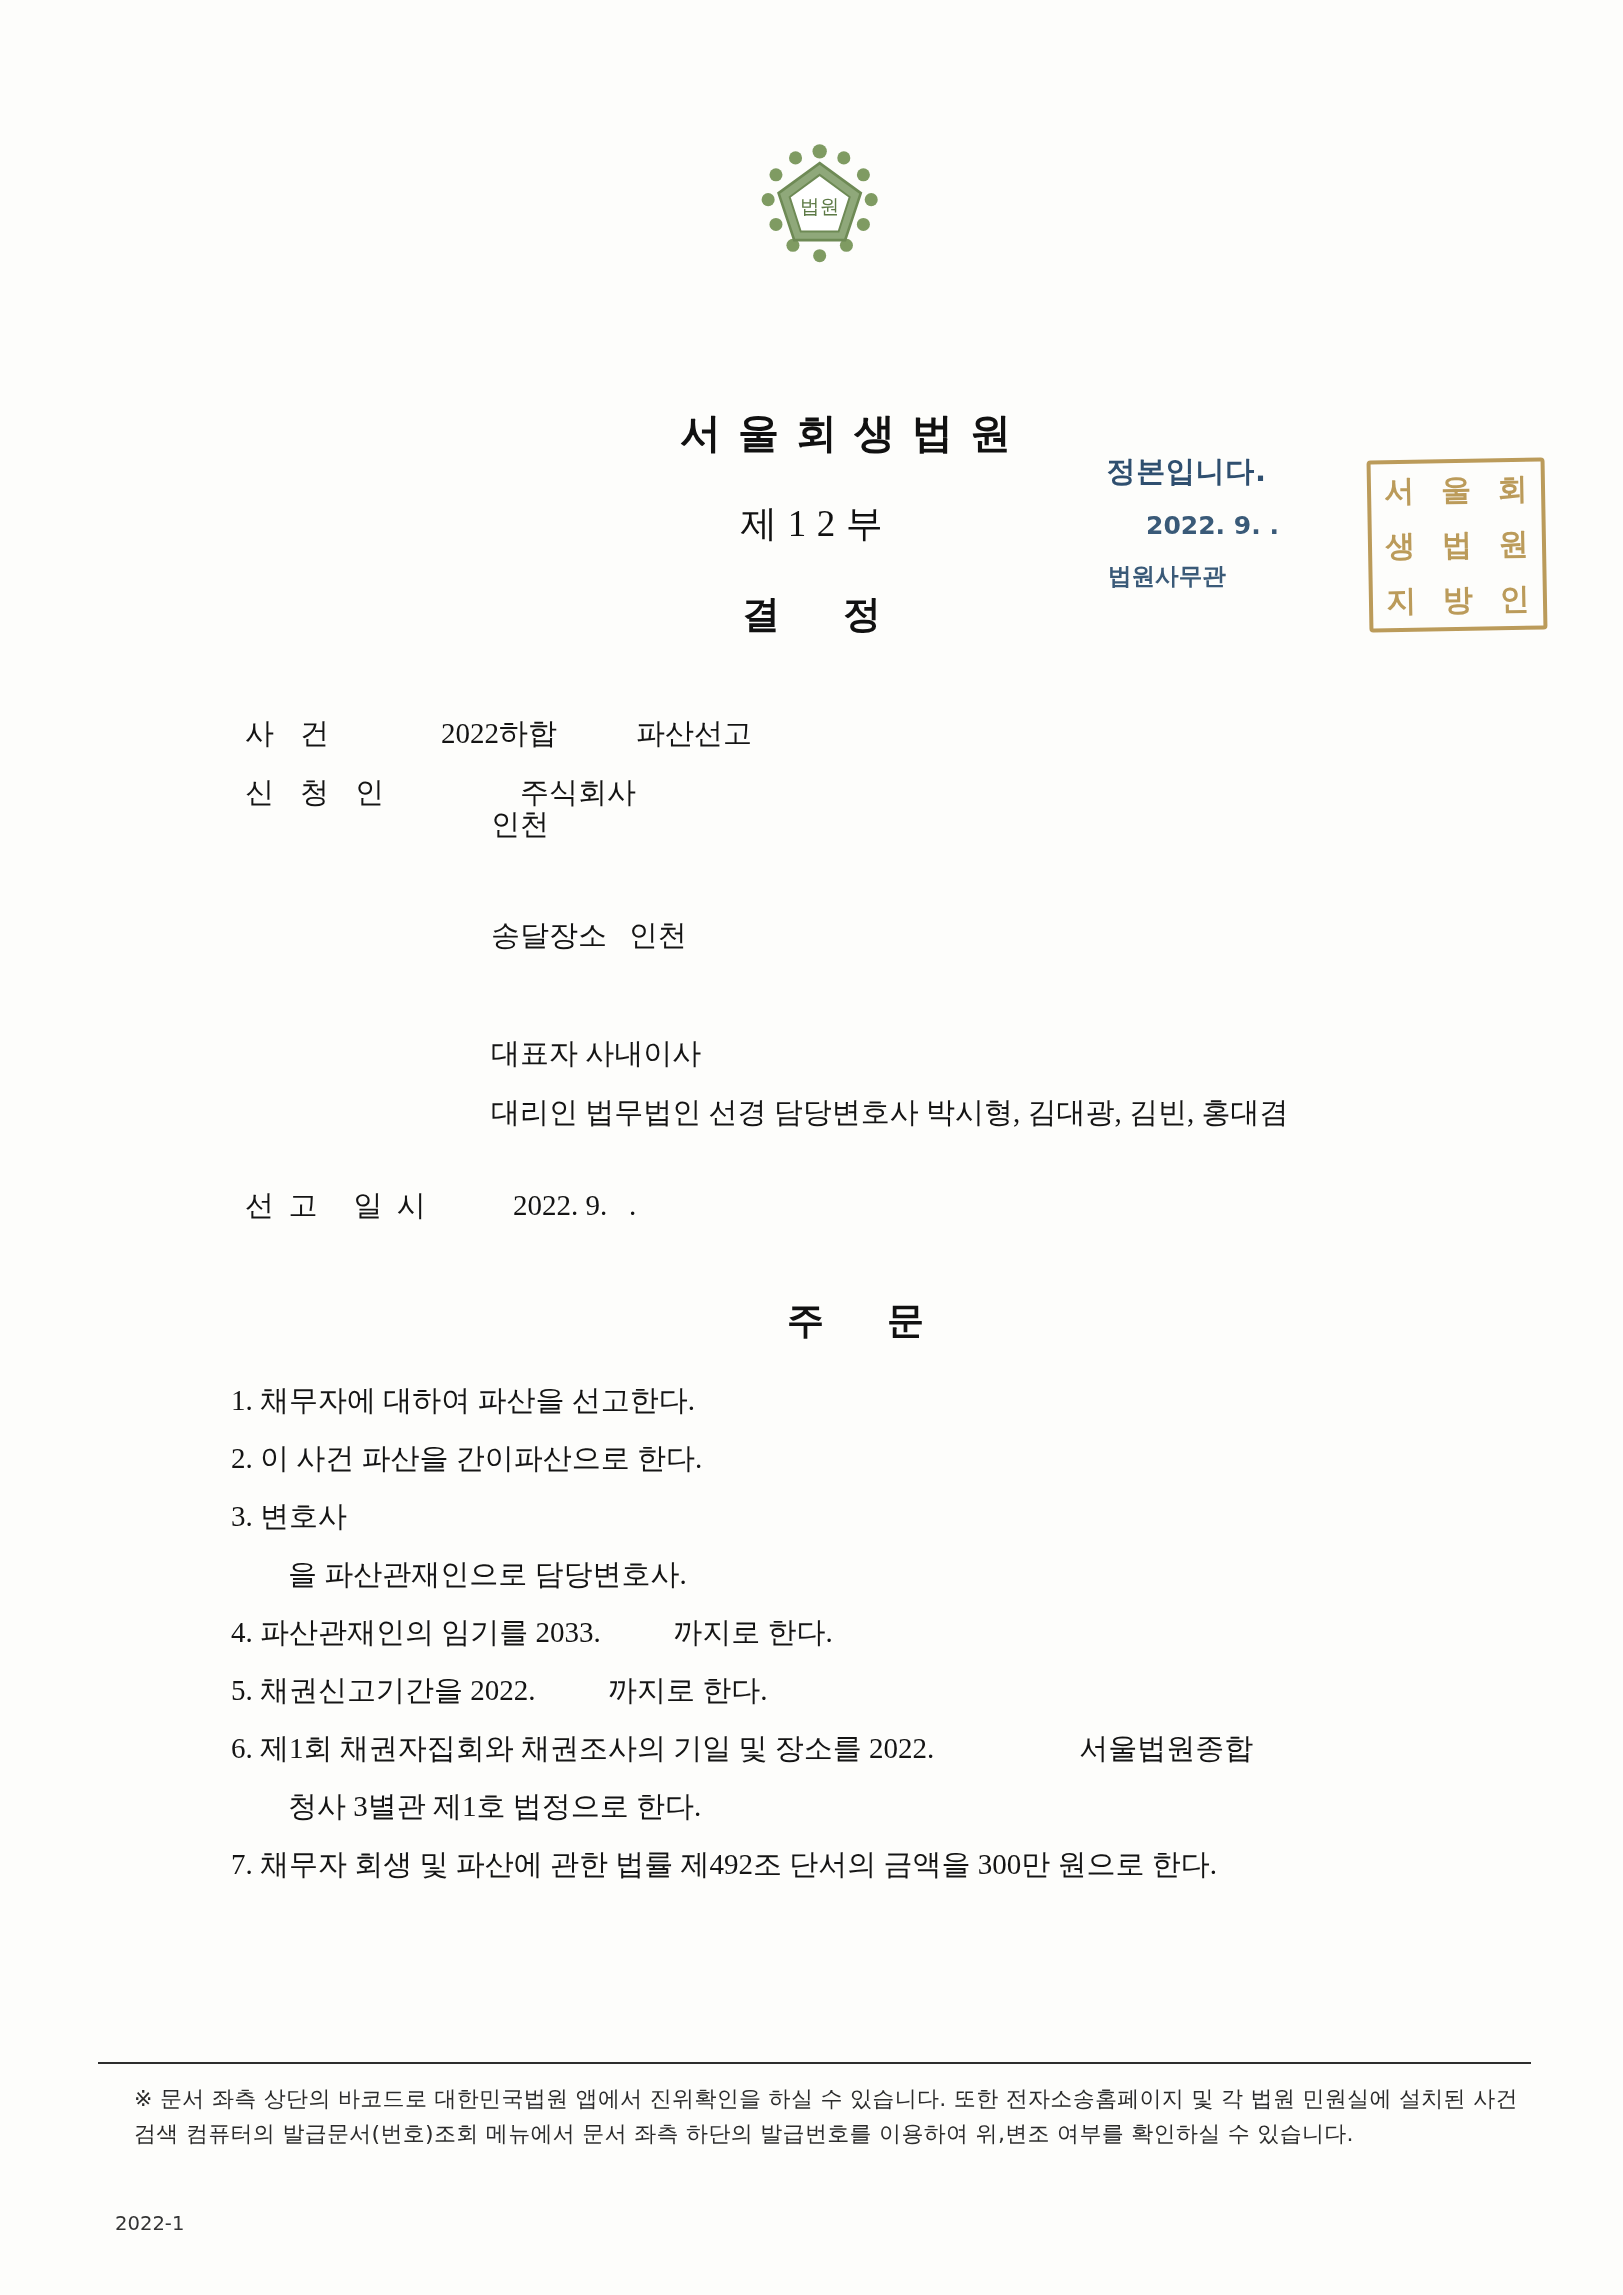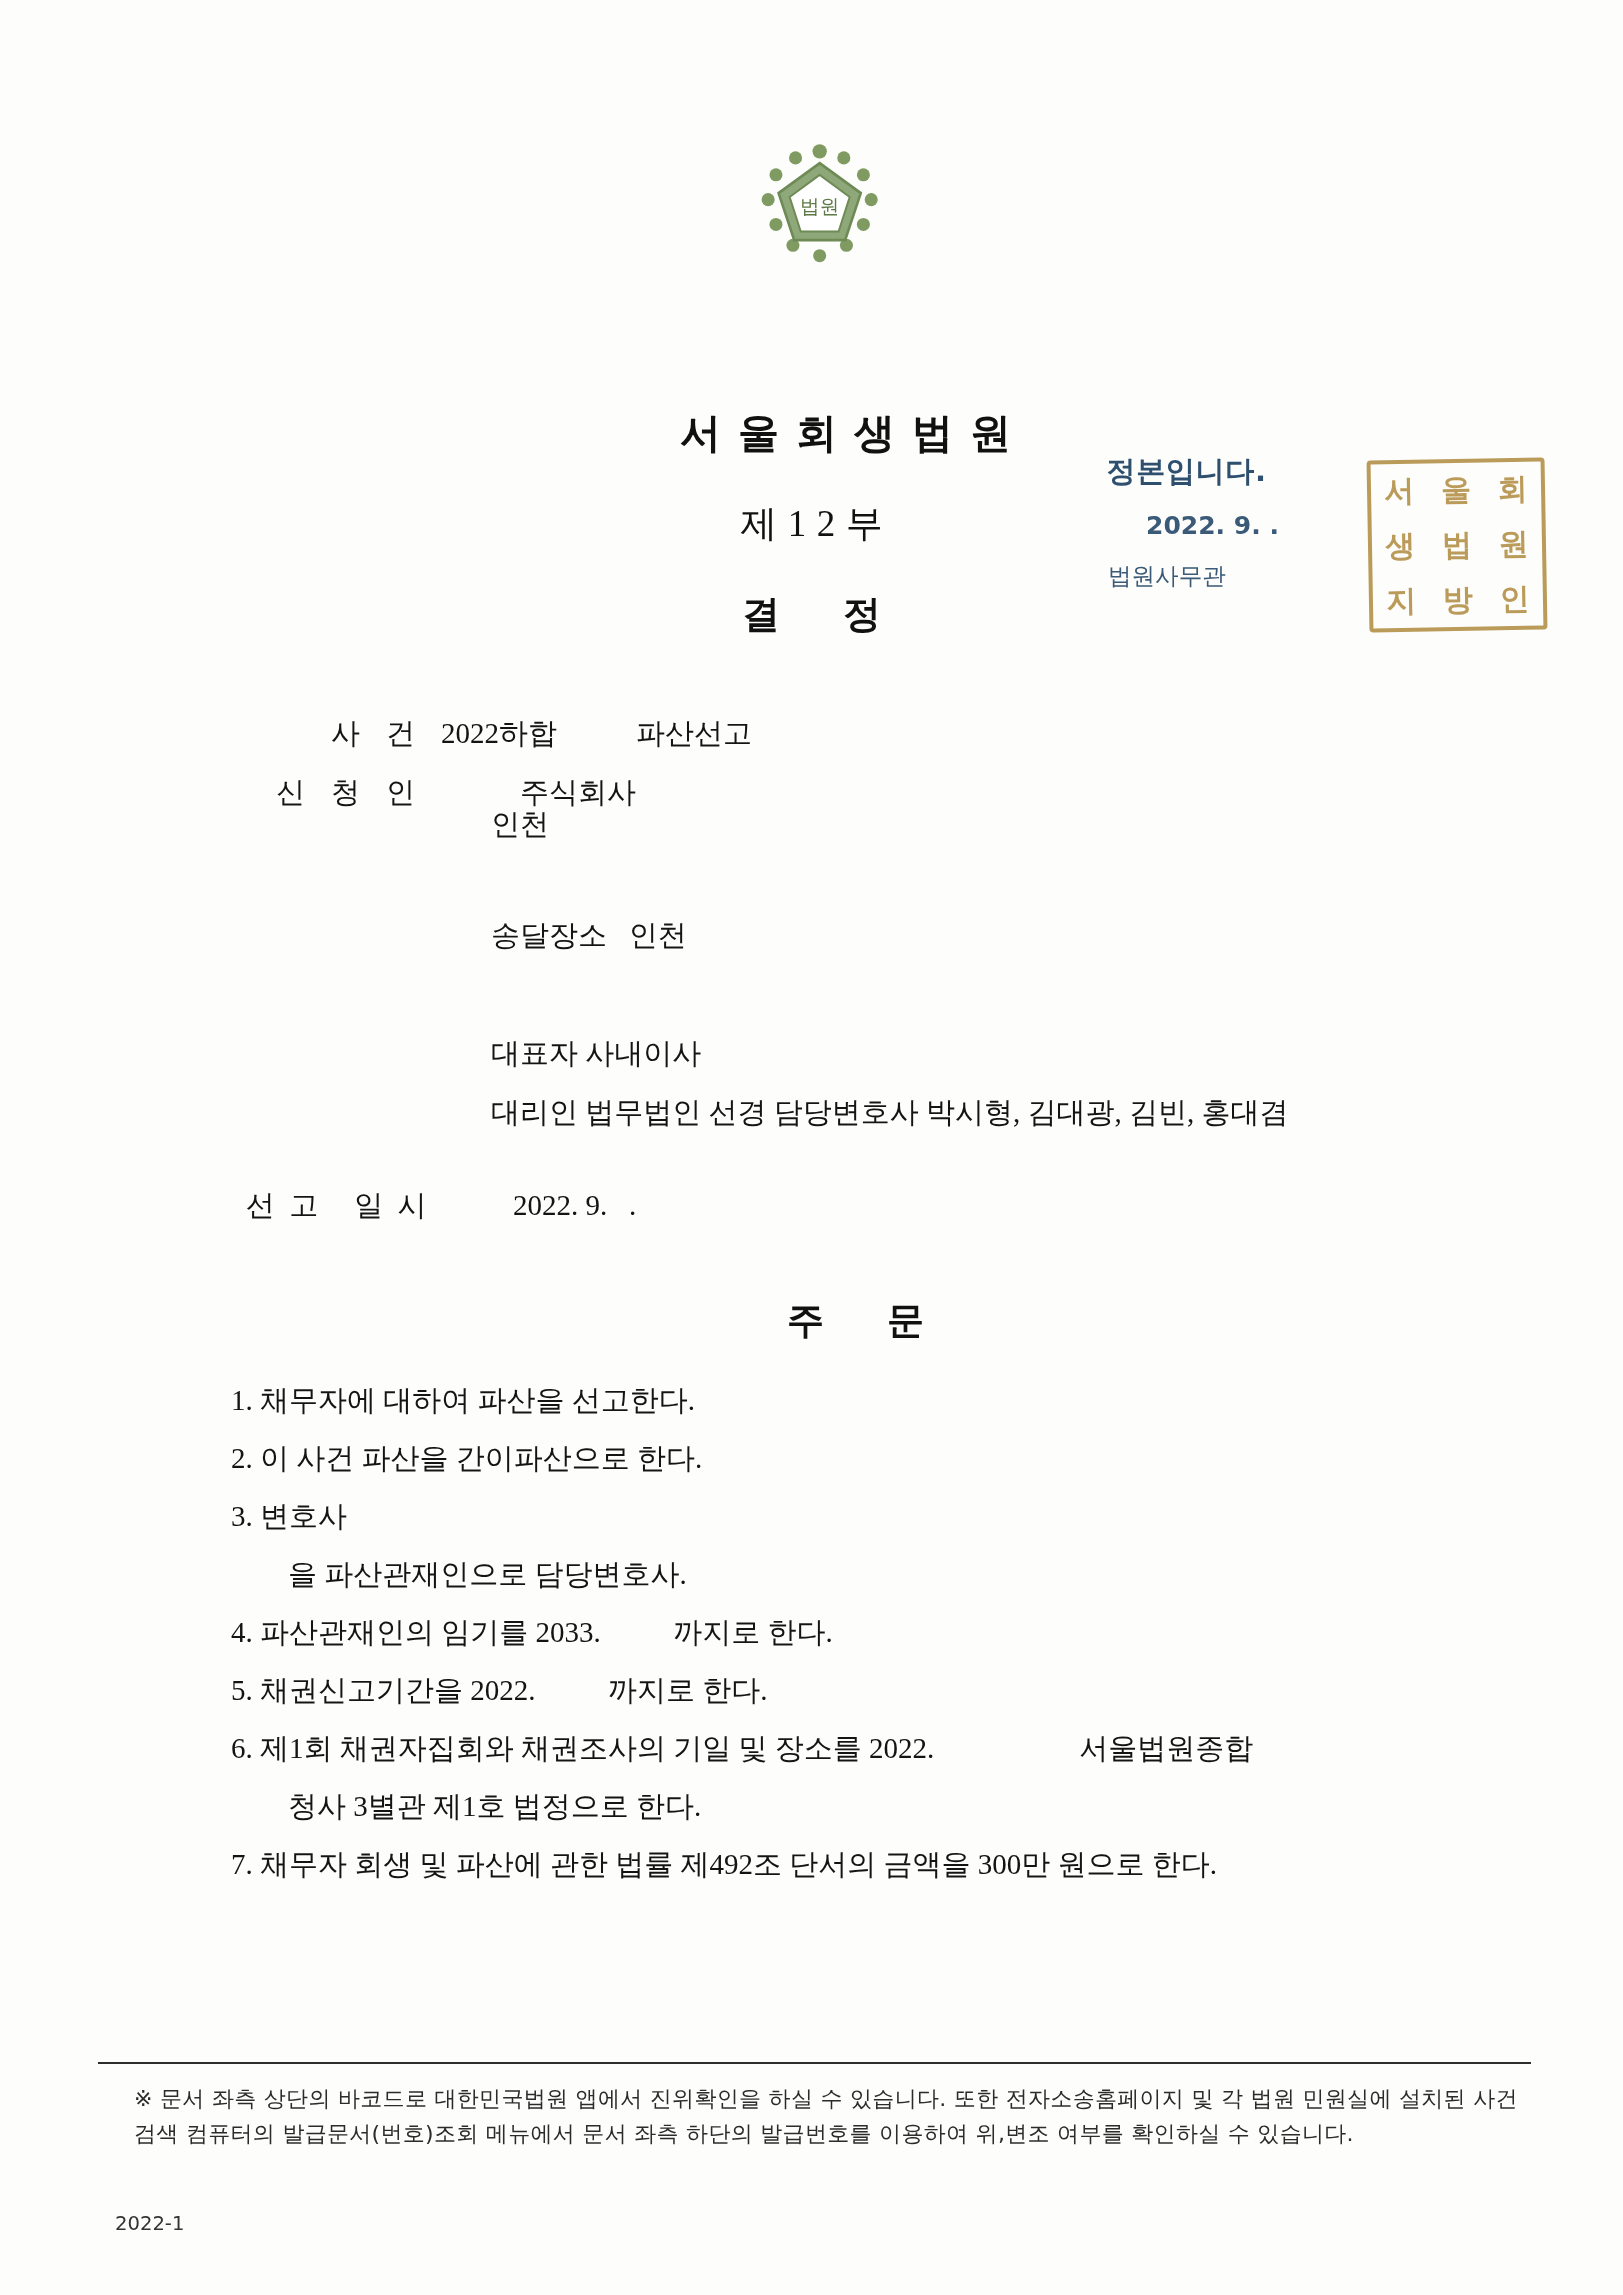--- a/index.html
+++ b/index.html
@@ -97,21 +97,21 @@
     font-size: 25px;
     font-weight: 700;
     color: #3a5a78;
   }
   .certify-officer {
     position: absolute;
     left: 7.9px;
     top: 108px;
     font-family: "DejaVu Sans", sans-serif;
     font-size: 23.6px;
-    font-weight: 400;
+    font-weight: 700;
     color: #3a5a78;
   }
   .seal {
     position: absolute;
     left: 268px;
     top: 6.5px;
     width: 170px;
     height: 164px;
     border: 4.6px solid #b08a3e;
     border-radius: 3.9px;
@@ -133,21 +133,20 @@
   .field {
     position: absolute;
     font-size: 29px;
     color: #141414;
     white-space: pre;
   }
   .label {
     display: inline-block;
     width: 196px;
     letter-spacing: 26px;
-    text-align: right;
   }
   .val { display: inline-block; }
   .val-indent { display: inline-block; width: 79px; }
 
   .body-line {
     position: absolute;
     font-size: 29px;
     color: #141414;
     white-space: pre;
   }

